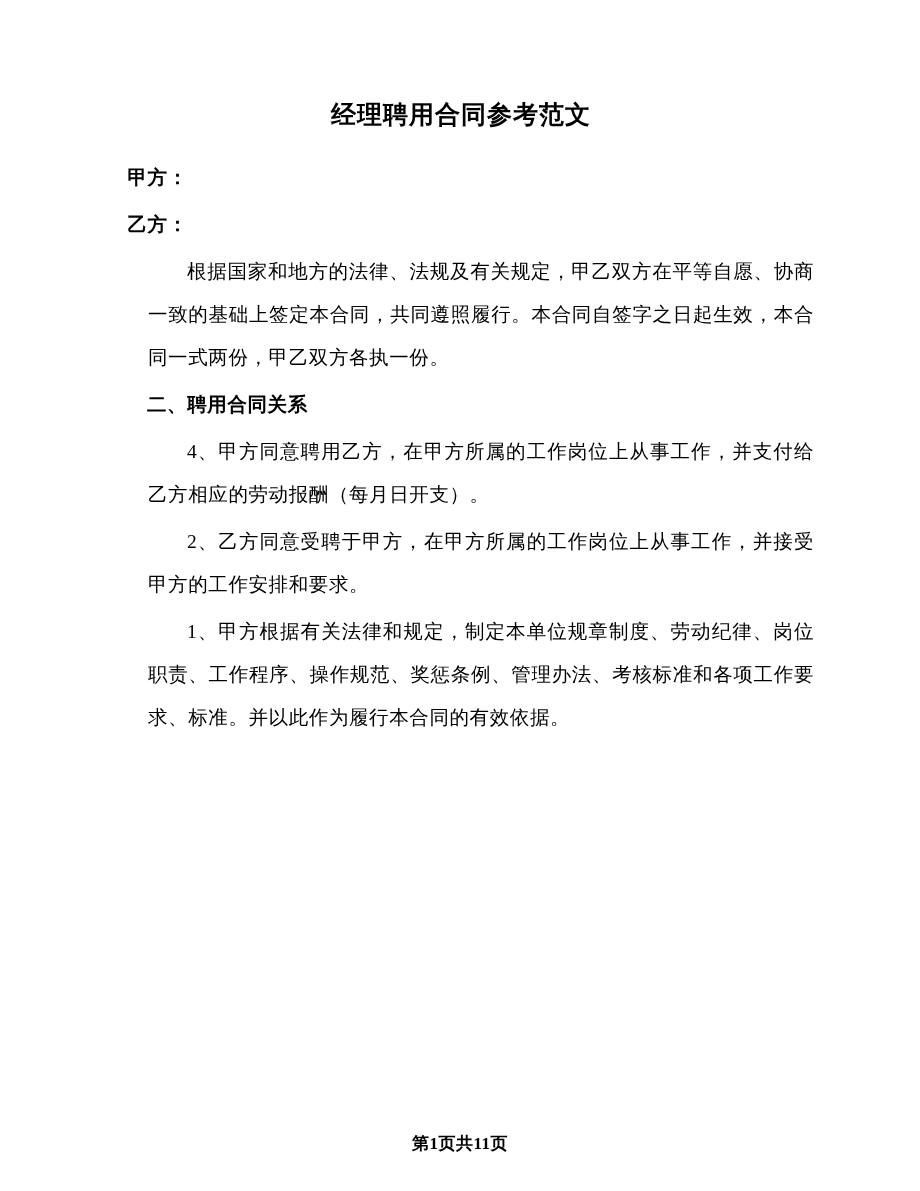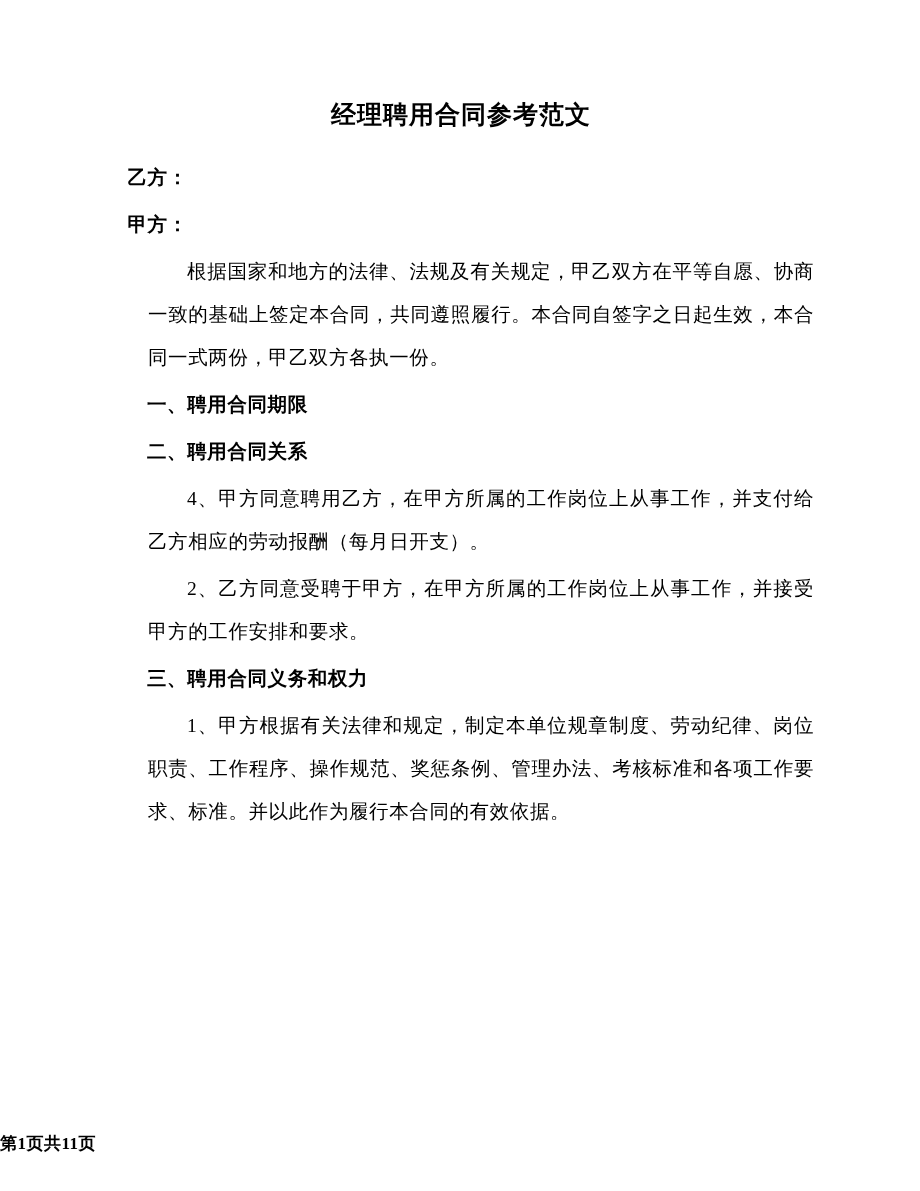--- a/index.html
+++ b/index.html
@@ -63,44 +63,43 @@
     font-size: 19.5px;
     line-height: 43px;
     margin: 0 0 4px 0;
     letter-spacing: 0.6px;
   }
   .footer {
     position: absolute;
     left: 0;
     right: 0;
     bottom: 36px;
+    text-align: center;
     font-size: 17px;
     font-family: "Liberation Serif", "DejaVu Serif", serif;
     font-weight: bold;
     letter-spacing: 0.5px;
   }
 </style>
 </head>
 <body>
 
 <div class="page">
   <div class="content">
 
     <h1 class="doc-title">经理聘用合同参考范文</h1>
 
+    <p class="party">甲方：</p>
     <p class="party">乙方：</p>
-    <p class="party">甲方：</p>
 
     <p class="para indent">根据国家和地方的法律、法规及有关规定，甲乙双方在平等自愿、协商一致的基础上签定本合同，共同遵照履行。本合同自签字之日起生效，本合同一式两份，甲乙双方各执一份。</p>
 
-    <p class="heading">一、聘用合同期限</p>
 
     <p class="heading">二、聘用合同关系</p>
     <p class="para indent">4、甲方同意聘用乙方，在甲方所属的工作岗位上从事工作，并支付给乙方相应的劳动报酬（每月日开支）。</p>
     <p class="para indent">2、乙方同意受聘于甲方，在甲方所属的工作岗位上从事工作，并接受甲方的工作安排和要求。</p>
 
-    <p class="heading">三、聘用合同义务和权力</p>
     <p class="para indent">1、甲方根据有关法律和规定，制定本单位规章制度、劳动纪律、岗位职责、工作程序、操作规范、奖惩条例、管理办法、考核标准和各项工作要求、标准。并以此作为履行本合同的有效依据。</p>
 
   </div>
 
   <div class="footer">第1页共11页</div>
 </div>
 
 </body></html>

